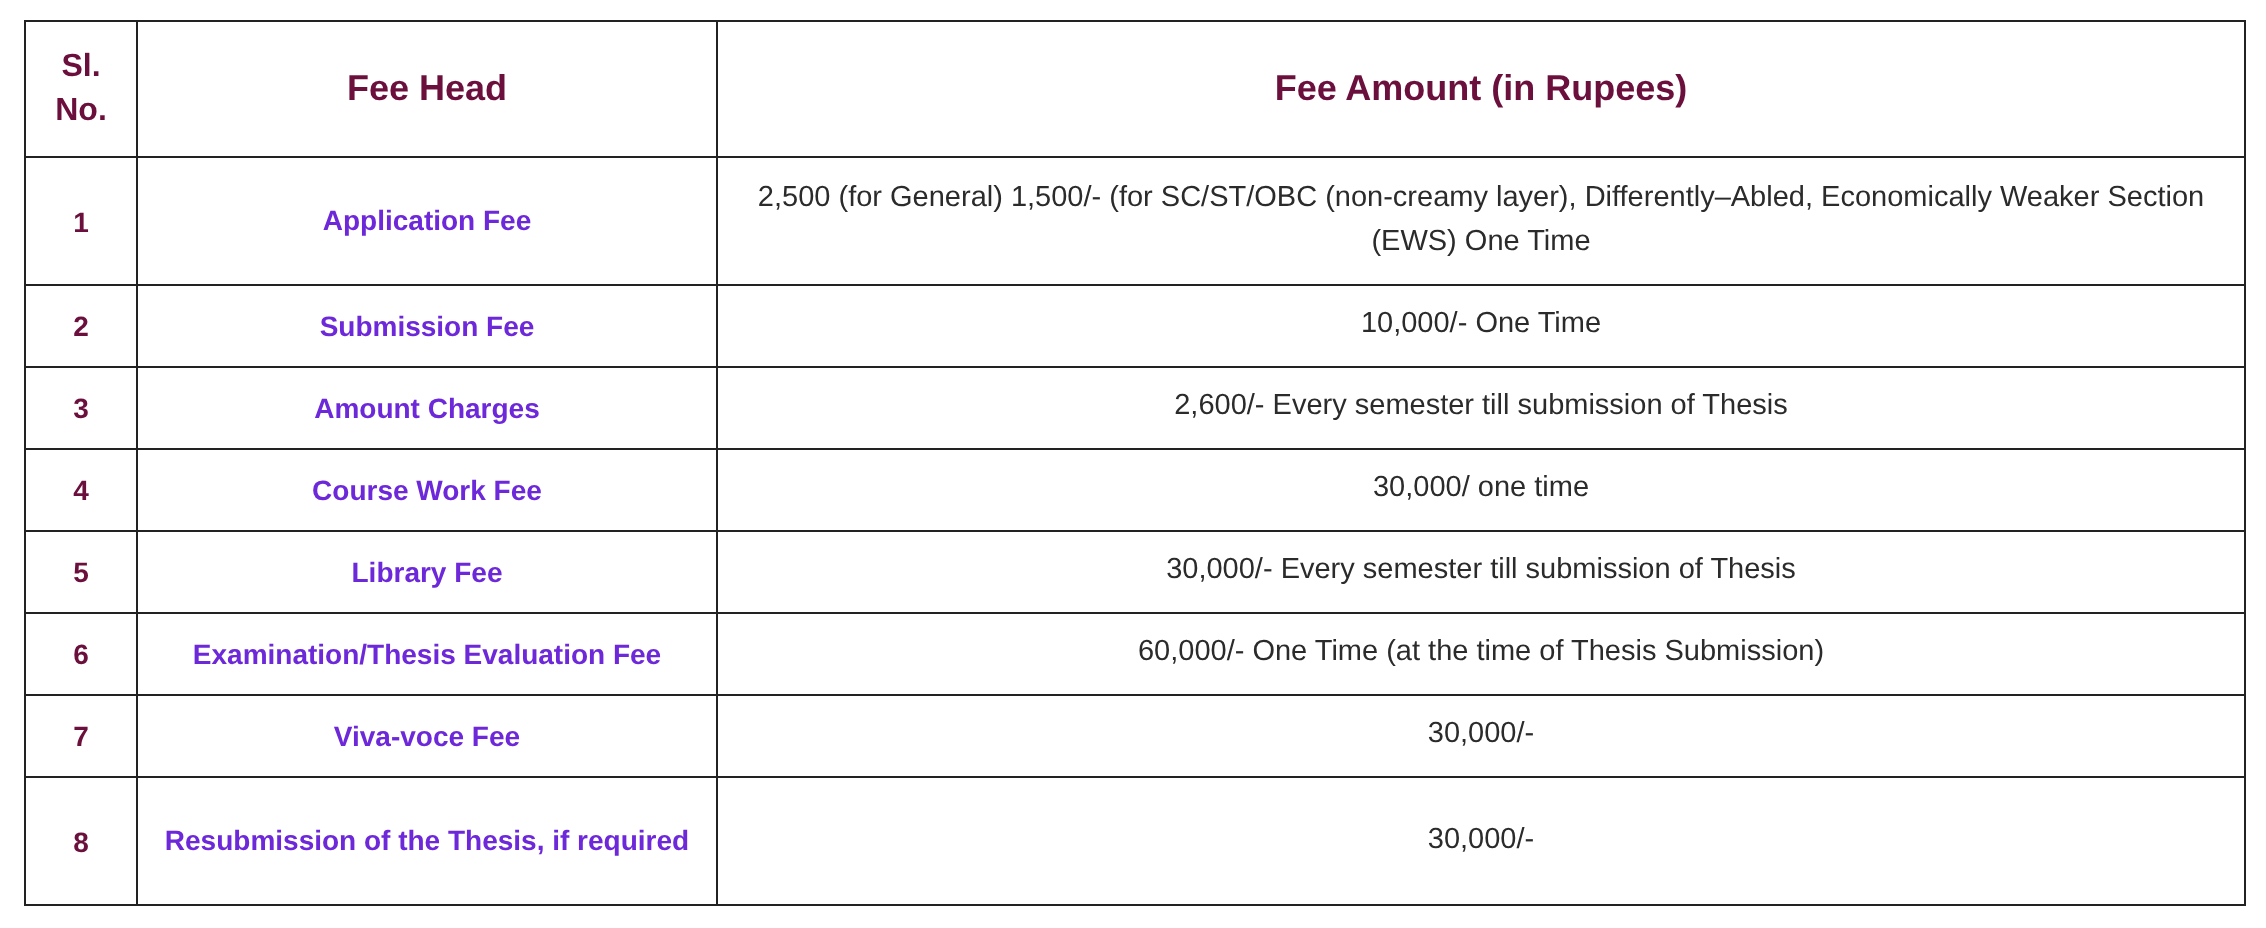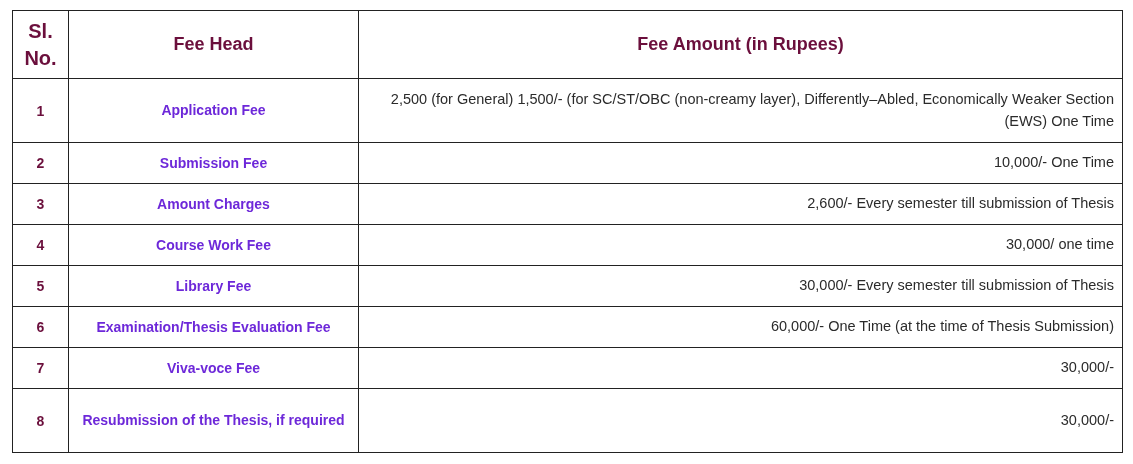--- a/index.html
+++ b/index.html
@@ -40,40 +40,40 @@
 
   
   .hdr-cell {
     text-align: center;
     color: #6b0f3c;
     font-weight: bold;
     font-size: 18px;
     line-height: 1.35;
     height: 68px;
   }
-  .hdr-cell.sl { font-size: 20px; margin-top: 19px; }
+  .hdr-cell.sl { font-size: 16px; margin-top: 19px; }
 
   
   .cell-sl {
     text-align: center;
     color: #6b0f3c;
     font-weight: bold;
     font-size: 14px;
   }
   
   .cell-head {
     text-align: center;
     color: #6d28d9;
     font-weight: bold;
     font-size: 14px;
     line-height: 1.45;
   }
   
   .cell-amt {
-    text-align: right;
+    text-align: center;
     color: #2b2b2b;
     font-weight: normal;
     font-size: 14.5px;
     line-height: 1.5;
   }
   tr.row-tall td { height: 64px; }
   tr.row-std  td { height: 41px; }
 </style>
 </head>
 <body>

